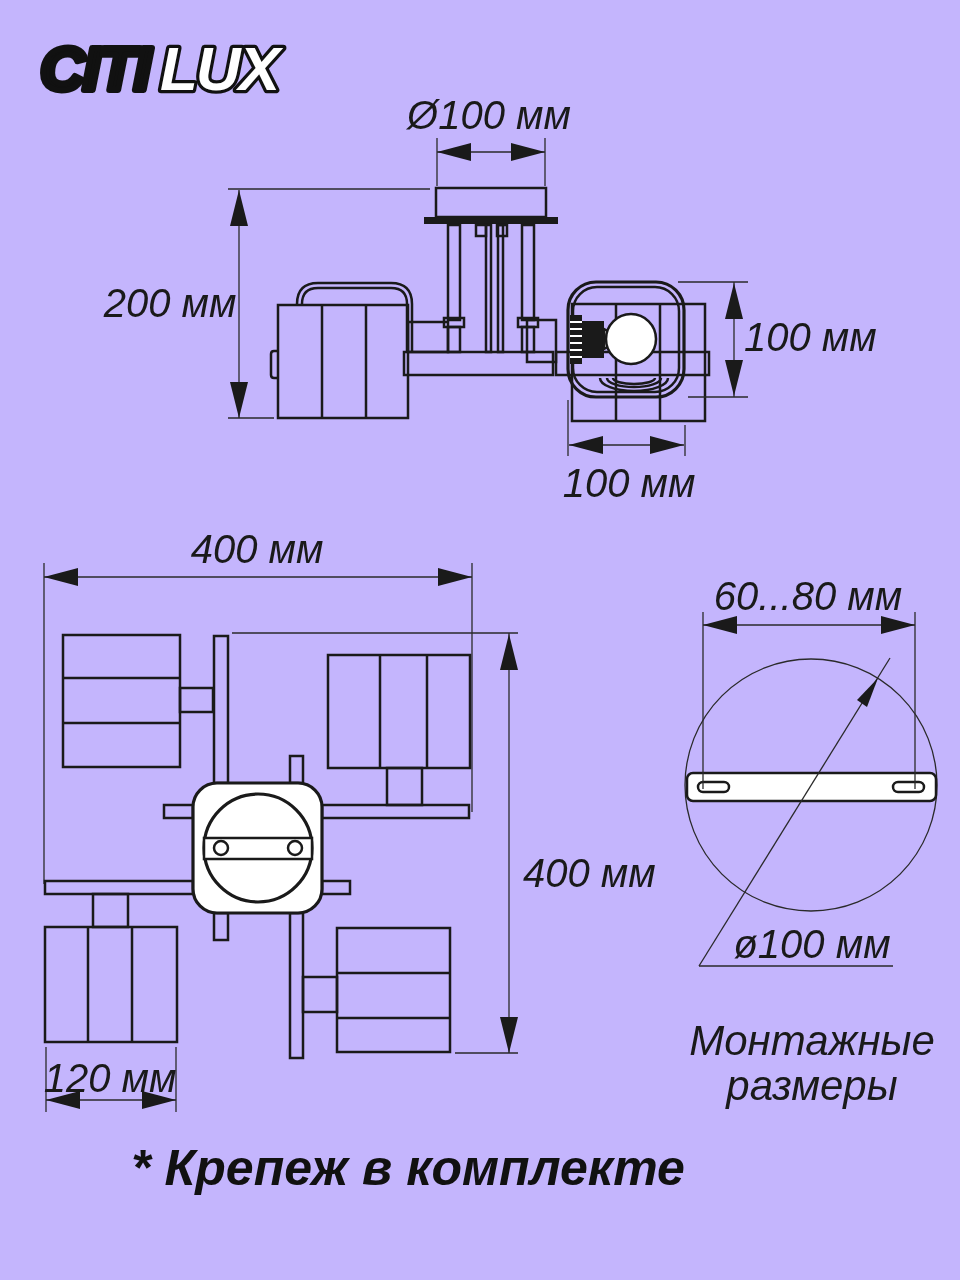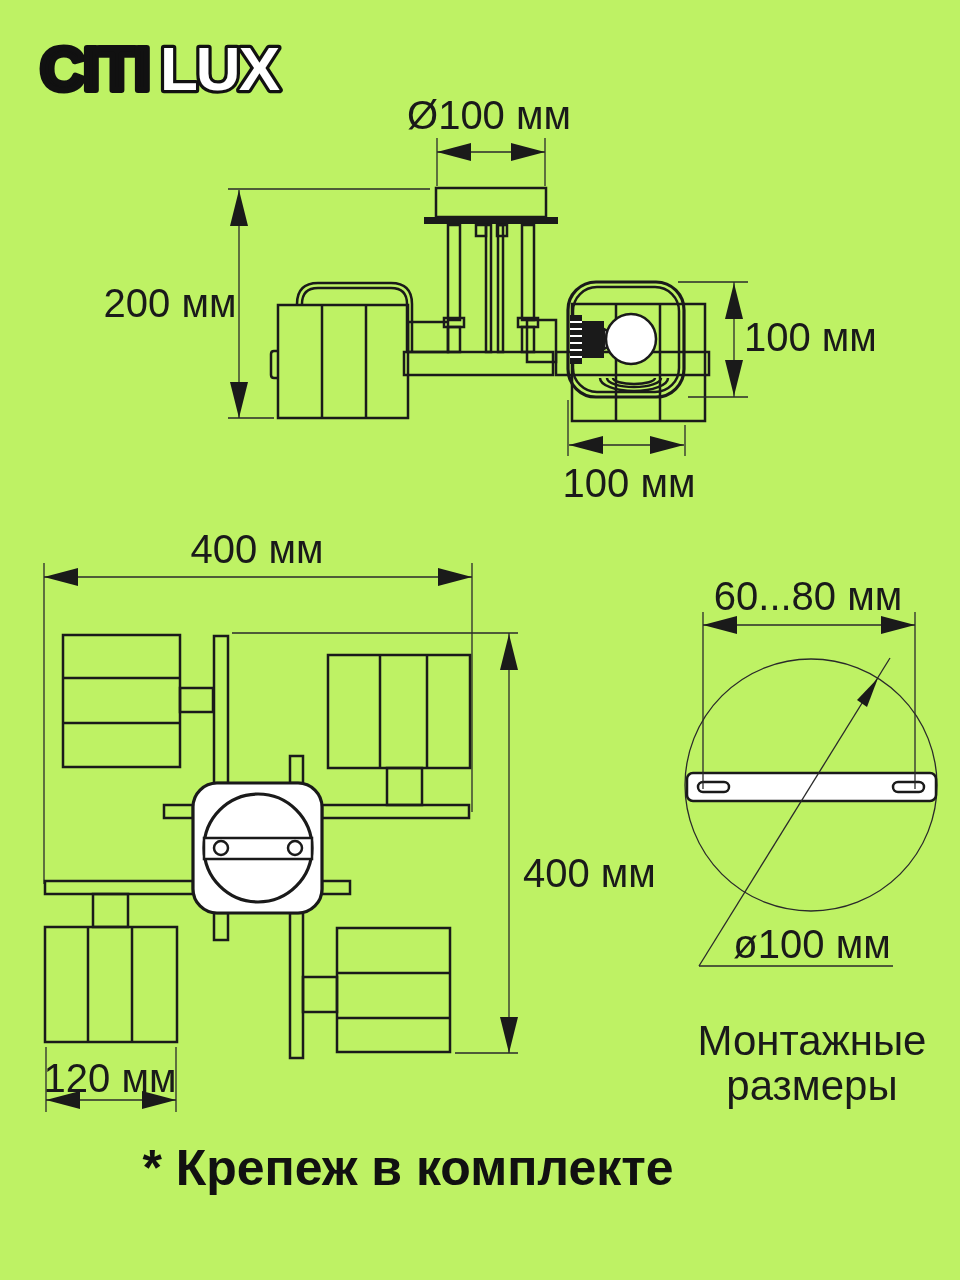--- a/index.html
+++ b/index.html
@@ -4,22 +4,23 @@
 <style>
   html, body {
     margin: 0;
     padding: 0;
     background: #ffffff;
   }
   #page {
     position: relative;
     width: 960px;
     height: 1280px;
-    background: #bef264;
+    background: #c4b5fd;
     overflow: hidden;
+    font-style: italic;
   }
   svg { display: block; }
 
   
   .ln-thin  { stroke: #2a2a2a; stroke-width: 1.3; fill: none; }
   .ln       { stroke: #1a1a1a; stroke-width: 2.5; fill: none; }
   .ln-heavy { stroke: #1a1a1a; stroke-width: 3.2; fill: none; }
   .ink      { fill: #1a1a1a; stroke: none; }
   .whitebox { fill: #ffffff; }
 

